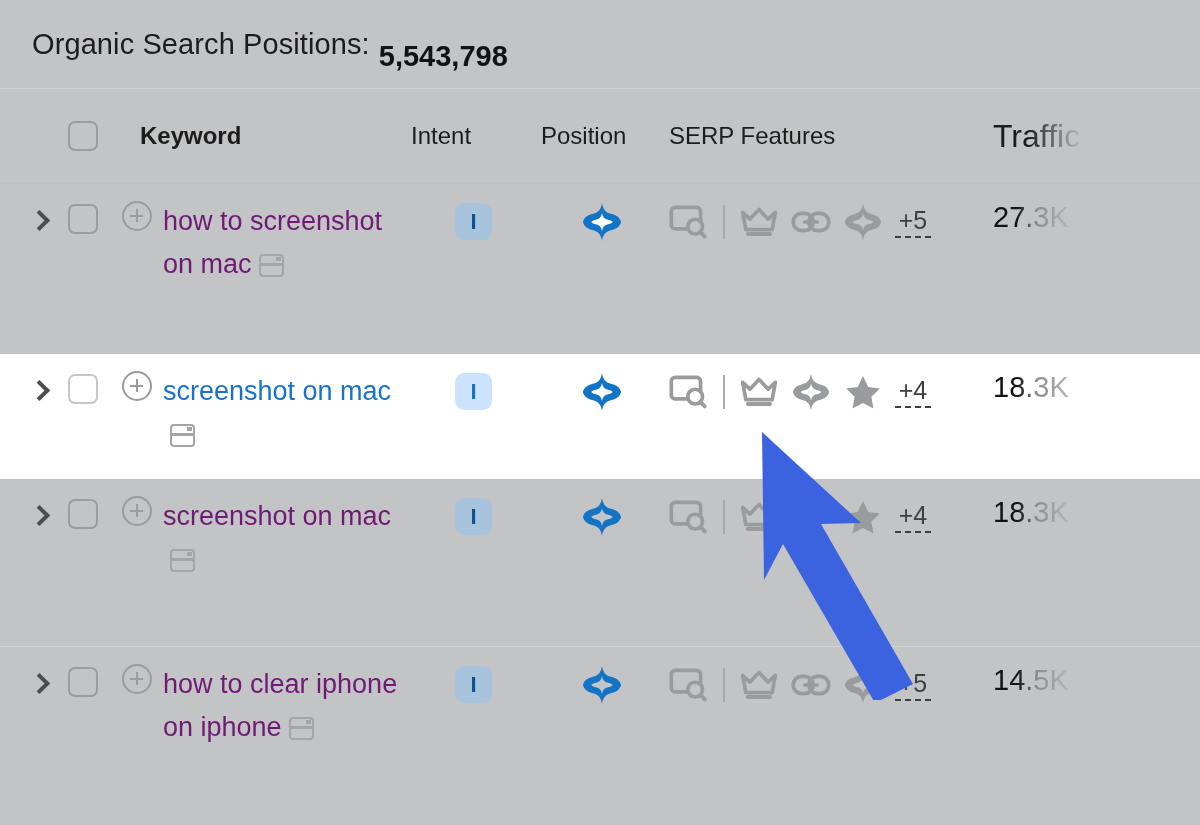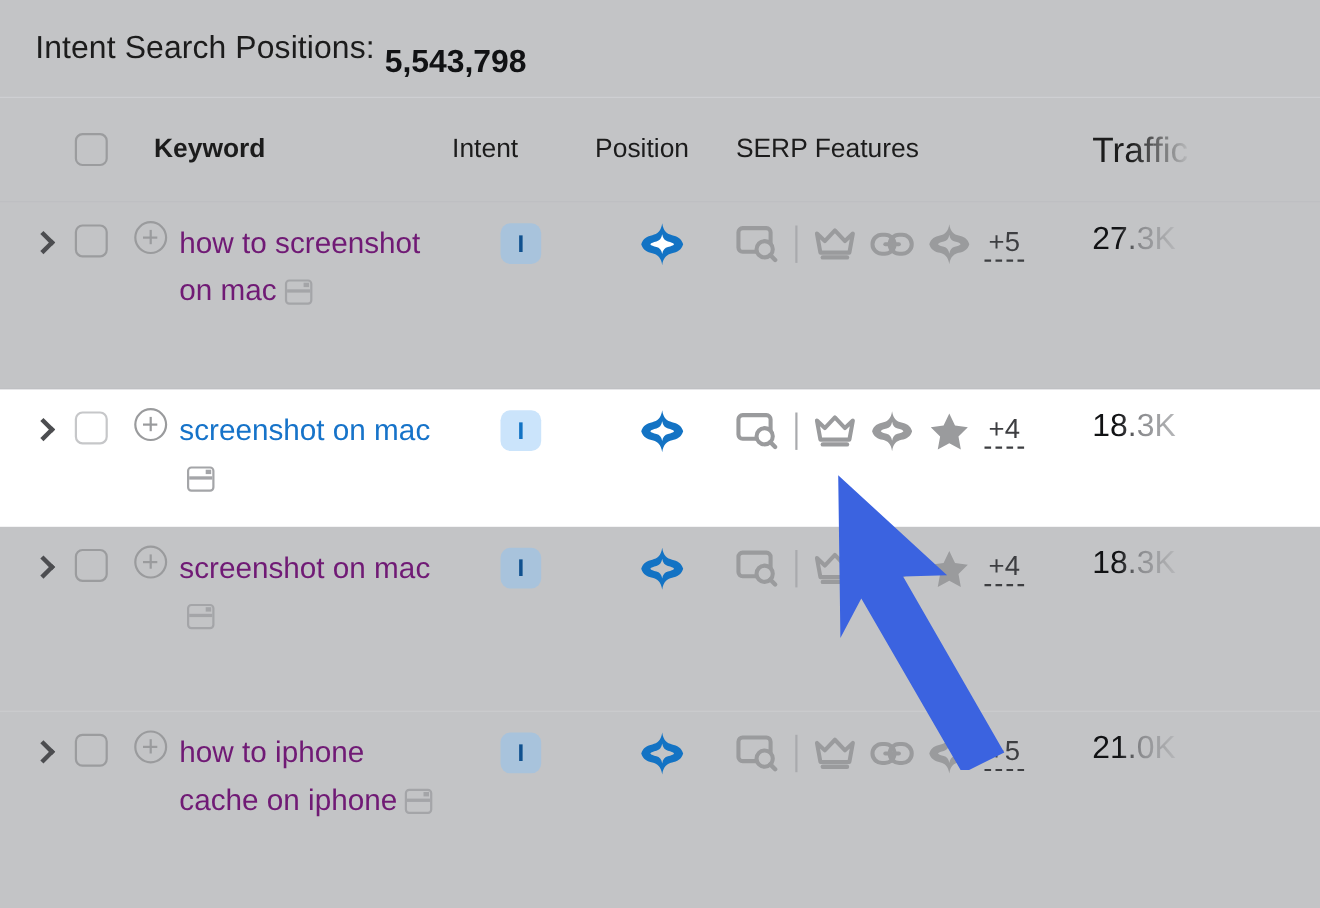--- a/index.html
+++ b/index.html
@@ -255,21 +255,21 @@
     top: 420px;
     width: 220px;
     height: 280px;
     pointer-events: none;
   }
 </style>
 </head>
 <body>
 
 <div class="title-bar">
-  <span class="title-text">Intent Search Positions:</span>
+  <span class="title-text">Organic Search Positions:</span>
   <span class="title-count">5,543,798</span>
 </div>
 <div class="hrule"></div>
 
 <div class="table">
 
   <div class="header-row">
     <div class="col-chev"></div>
     <div class="col-check">
       <div class="checkbox"></div>
@@ -503,21 +503,21 @@
   <div class="row" style="height:160px">
     <div class="col-chev" style="padding-top:24px">
       <div class="chevron"></div>
     </div>
     <div class="col-check" style="padding-top:20px">
       <div class="checkbox"></div>
     </div>
     <div class="col-keyword">
       <div class="kw-wrap">
         <div class="plus-circle"></div>
-        <div class="kw-text"><span>how to iphone cache on iphone</span><span class="kw-inline-icon"><span class="serp-mini"></span></span></div>
+        <div class="kw-text"><span>how to clear iphone on iphone</span><span class="kw-inline-icon"><span class="serp-mini"></span></span></div>
       </div>
     </div>
     <div class="col-intent">
       <div class="intent-badge">
         <span class="intent-letter">I</span>
       </div>
     </div>
     <div class="col-position">
       <div class="pos-wrap">
         <svg width="44" height="44" viewBox="0 0 24 24">
@@ -558,21 +558,21 @@
           </svg>
         </div>
         <div class="plus-more">
           <span class="plus-more-text">+5</span>
           <span class="plus-more-dash"></span>
         </div>
       </div>
     </div>
     <div class="col-traffic">
       <div class="traffic-wrap">
-        <span class="traffic-val">21.0K</span>
+        <span class="traffic-val">14.5K</span>
       </div>
     </div>
   </div>
 
 </div>
 
 <div class="bottom-fade"></div>
 
 <svg class="cursor-arrow" viewBox="0 0 220 280">
   <path d="M27 12 L126 103 L86 104 L178 264 L140 283 L48 124 L29 160 Z" fill="#3b63e0"></path>

